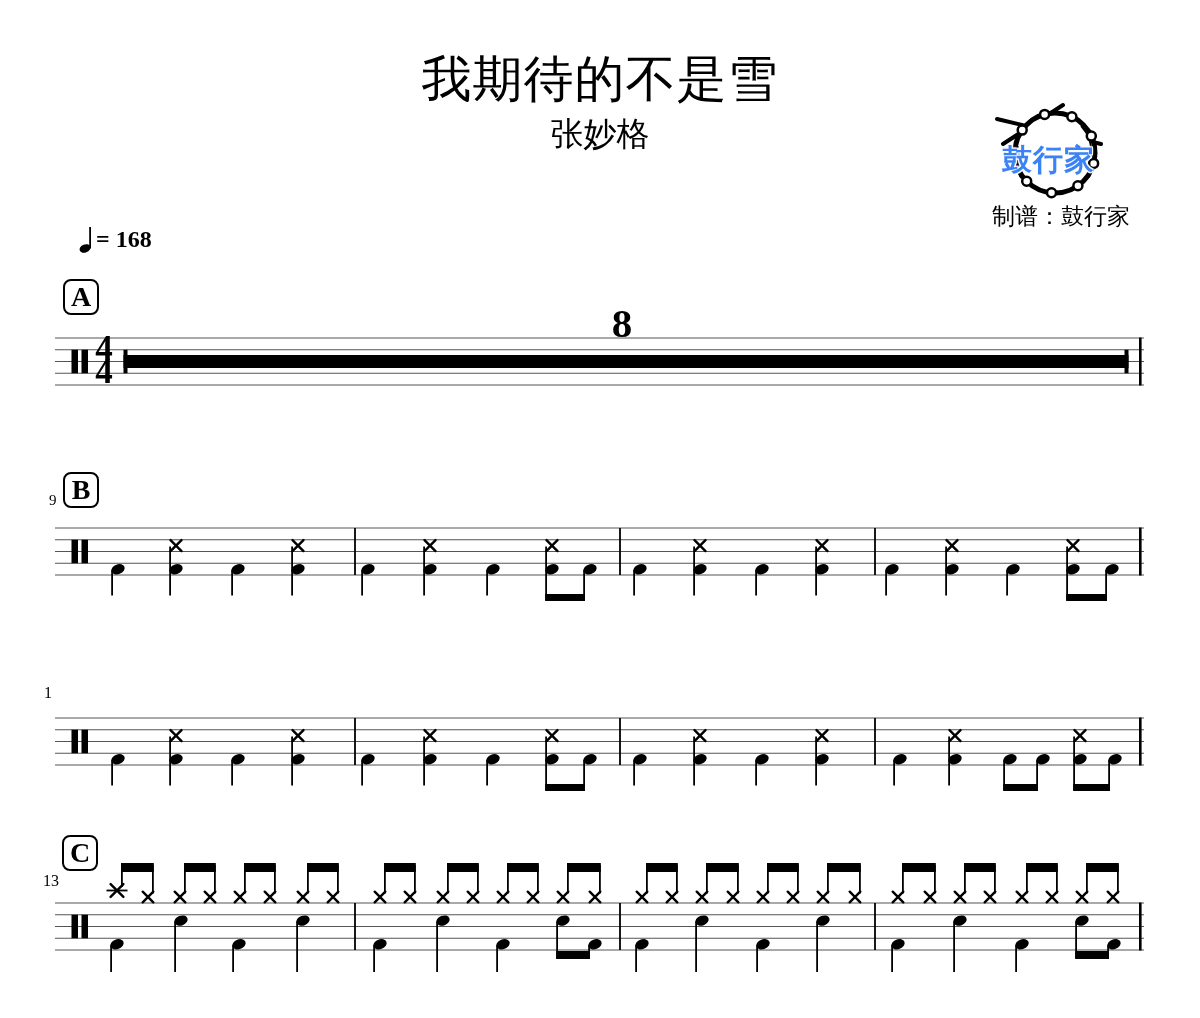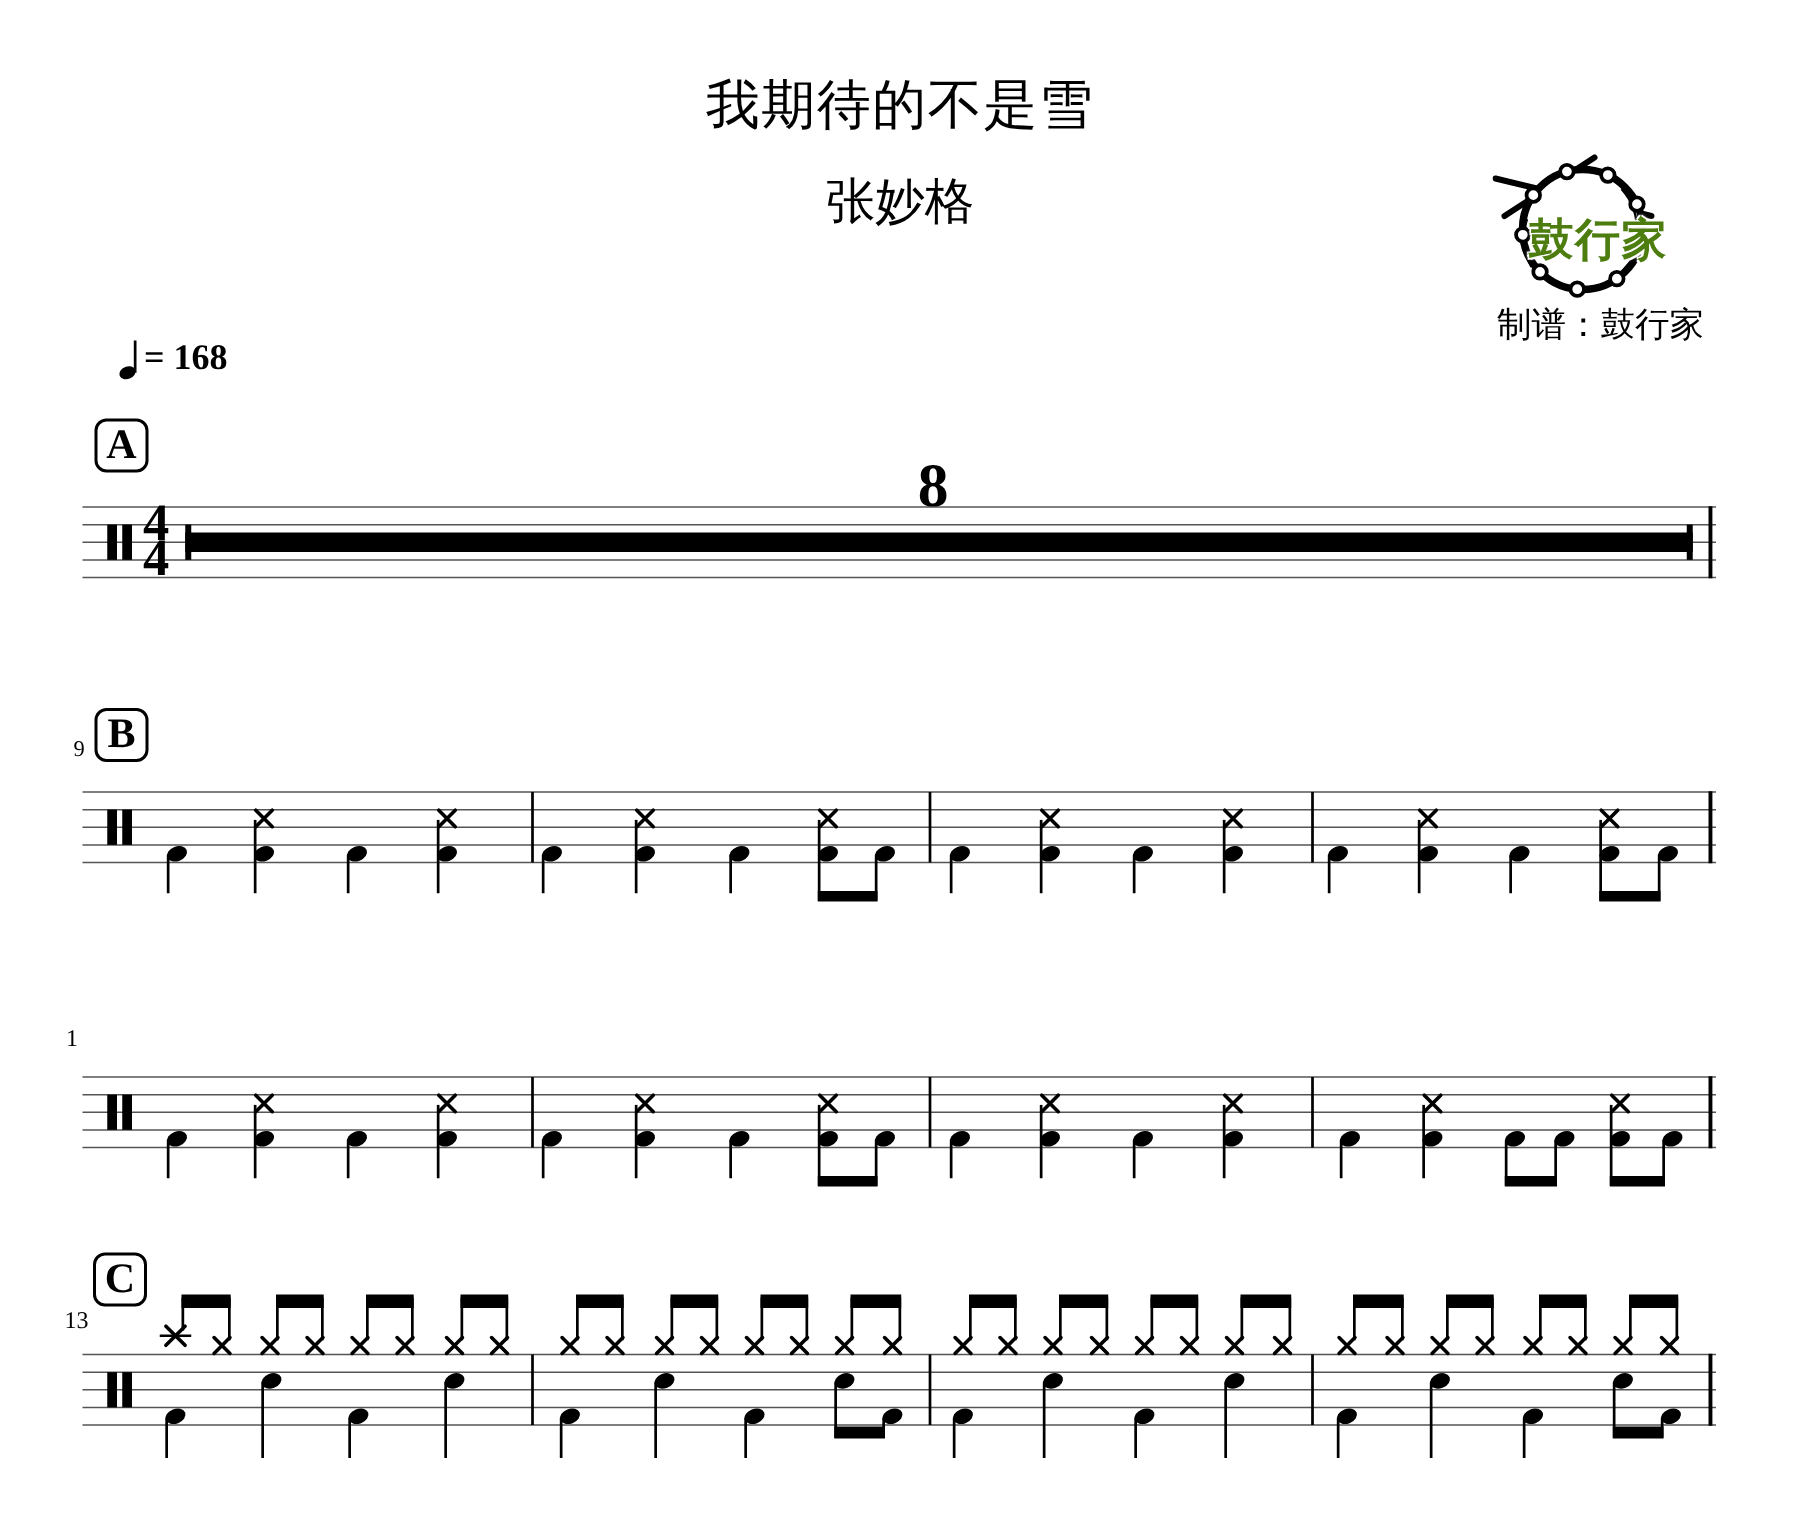--- a/index.html
+++ b/index.html
@@ -1,31 +1,31 @@
 <!DOCTYPE html>
 <html><head>
 <meta charset="utf-8">
 <style>
   html,body{margin:0;padding:0;background:#fff;}
   #sheet{position:relative;width:1200px;height:1018px;background:#fff;overflow:hidden;
          font-family:"Liberation Serif", serif;color:#000;}
   .abs{position:absolute;}
   #score-svg{position:absolute;left:0;top:0;}
-  .title{left:0;top:46px;width:1200px;text-align:center;font-size:36px;letter-spacing:1px;}
+  .title{left:0;top:46px;width:1200px;text-align:center;font-size:50px;letter-spacing:1px;}
   .artist{left:0;top:112px;width:1200px;text-align:center;font-size:33px;}
-  .credit{left:992px;top:201px;width:150px;text-align:center;font-size:23px;}
+  .credit{left:992px;top:201px;width:150px;font-size:23px;}
   .tempo-text{left:96px;top:226px;font-size:24px;font-weight:bold;}
   .secbox{width:32px;height:32px;border:2.5px solid #000;border-radius:8px;
           display:flex;align-items:center;justify-content:center;
           font-size:28px;font-weight:bold;}
   .mnum{font-size:16px;}
   .restcount{left:592px;top:303px;width:60px;text-align:center;font-size:41px;font-weight:bold;line-height:1;}
   .tsdigit{left:89px;width:30px;text-align:center;font-size:35px;font-weight:bold;line-height:1;}
-  .logo-text{left:1002px;top:140px;width:110px;text-align:right;font-size:30px;font-weight:bold;
-             font-family:Liberation Mono, monospace;letter-spacing:1px;color:#4d7c0f;
+  .logo-text{left:1002px;top:140px;width:110px;text-align:left;font-size:30px;font-weight:bold;
+             font-family:Liberation Mono, monospace;letter-spacing:1px;color:#3b82f6;
              text-shadow:0 0 2px #fff,0 0 2px #fff,0 0 3px #fff,1px 1px 0 #fff,-1px -1px 0 #fff,1px -1px 0 #fff,-1px 1px 0 #fff;}
 </style>
 </head>
 <body>
 
 <div id="sheet">
 
   <svg id="score-svg" width="1200" height="1018">
       <g>
         <line x1="55" y1="338" x2="1144" y2="338" stroke="#555" stroke-width="1"></line>

